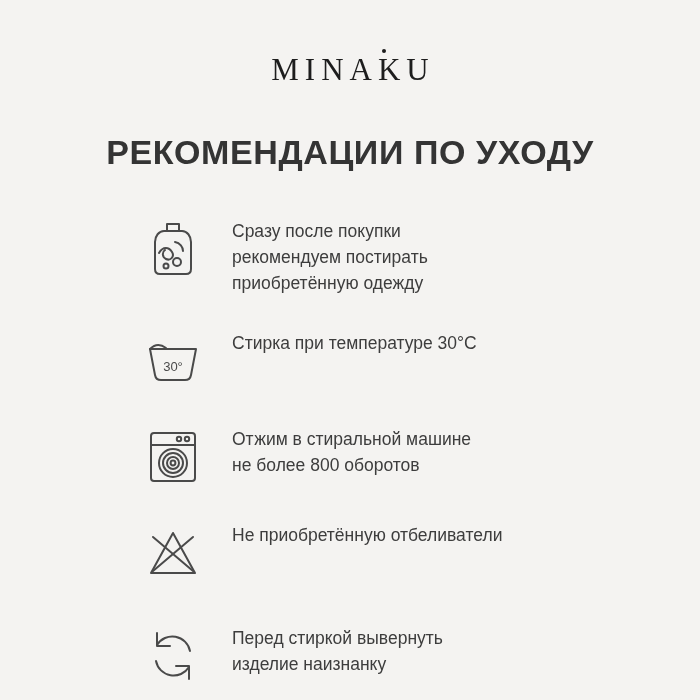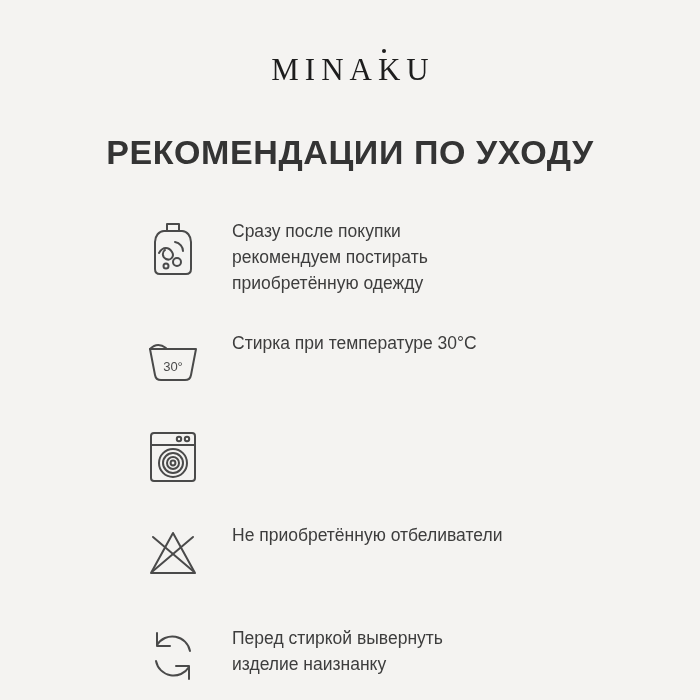--- a/index.html
+++ b/index.html
@@ -131,20 +131,22 @@
           <rect x="5" y="4" width="44" height="48" rx="3"></rect>
           <line x1="5" y1="16" x2="49" y2="16"></line>
           <circle cx="33" cy="10" r="2.2"></circle>
           <circle cx="41" cy="10" r="2.2"></circle>
           <circle cx="27" cy="34" r="14"></circle>
           <circle cx="27" cy="34" r="10"></circle>
           <circle cx="27" cy="34" r="6"></circle>
           <circle cx="27" cy="34" r="2.4"></circle>
         </svg>
       </div>
+      <div class="row-text">Отжим в стиральной машине
+не более 800 оборотов</div>
     </div>
 
     <div class="row">
       <div class="icon-box">
         <svg width="58" height="52" viewBox="0 0 58 52" fill="none" stroke="#4a4a4a" stroke-width="2">
           <path d="M29 6 L51 46 H7 z" stroke-linejoin="round"></path>
           <line x1="9" y1="10" x2="49" y2="44" stroke-linecap="round"></line>
           <line x1="49" y1="10" x2="9" y2="44" stroke-linecap="round"></line>
         </svg>
       </div>

